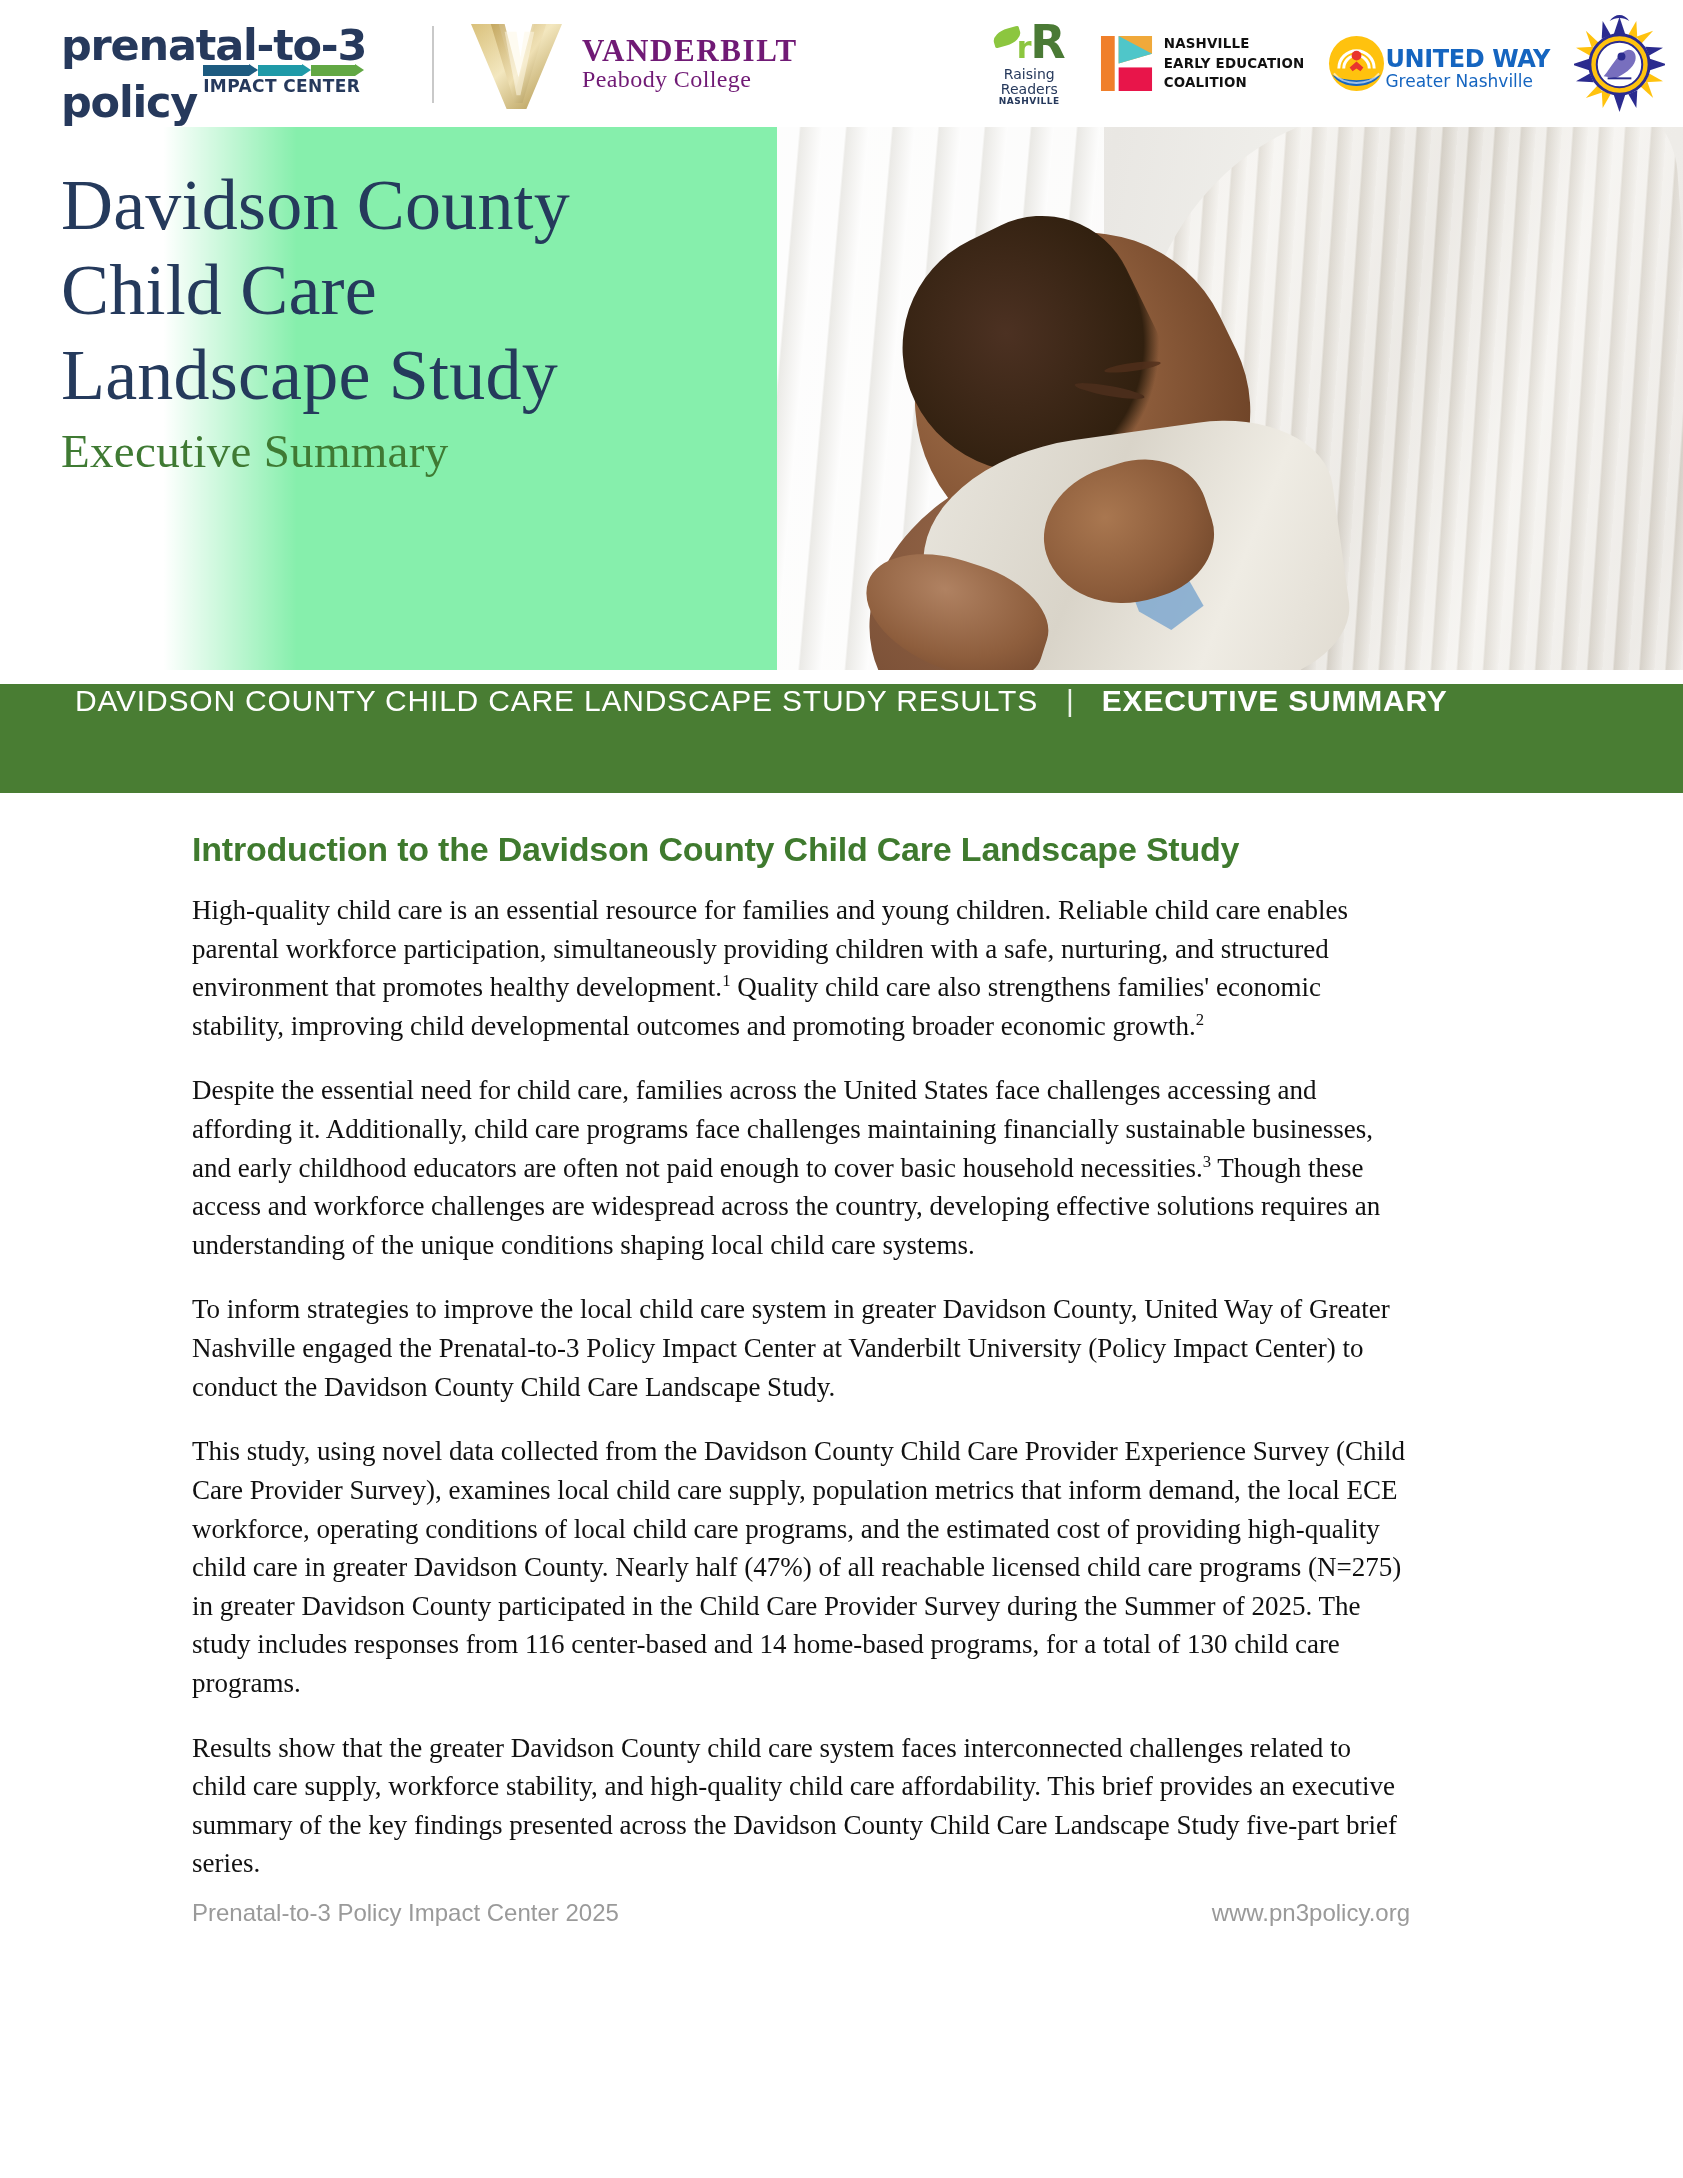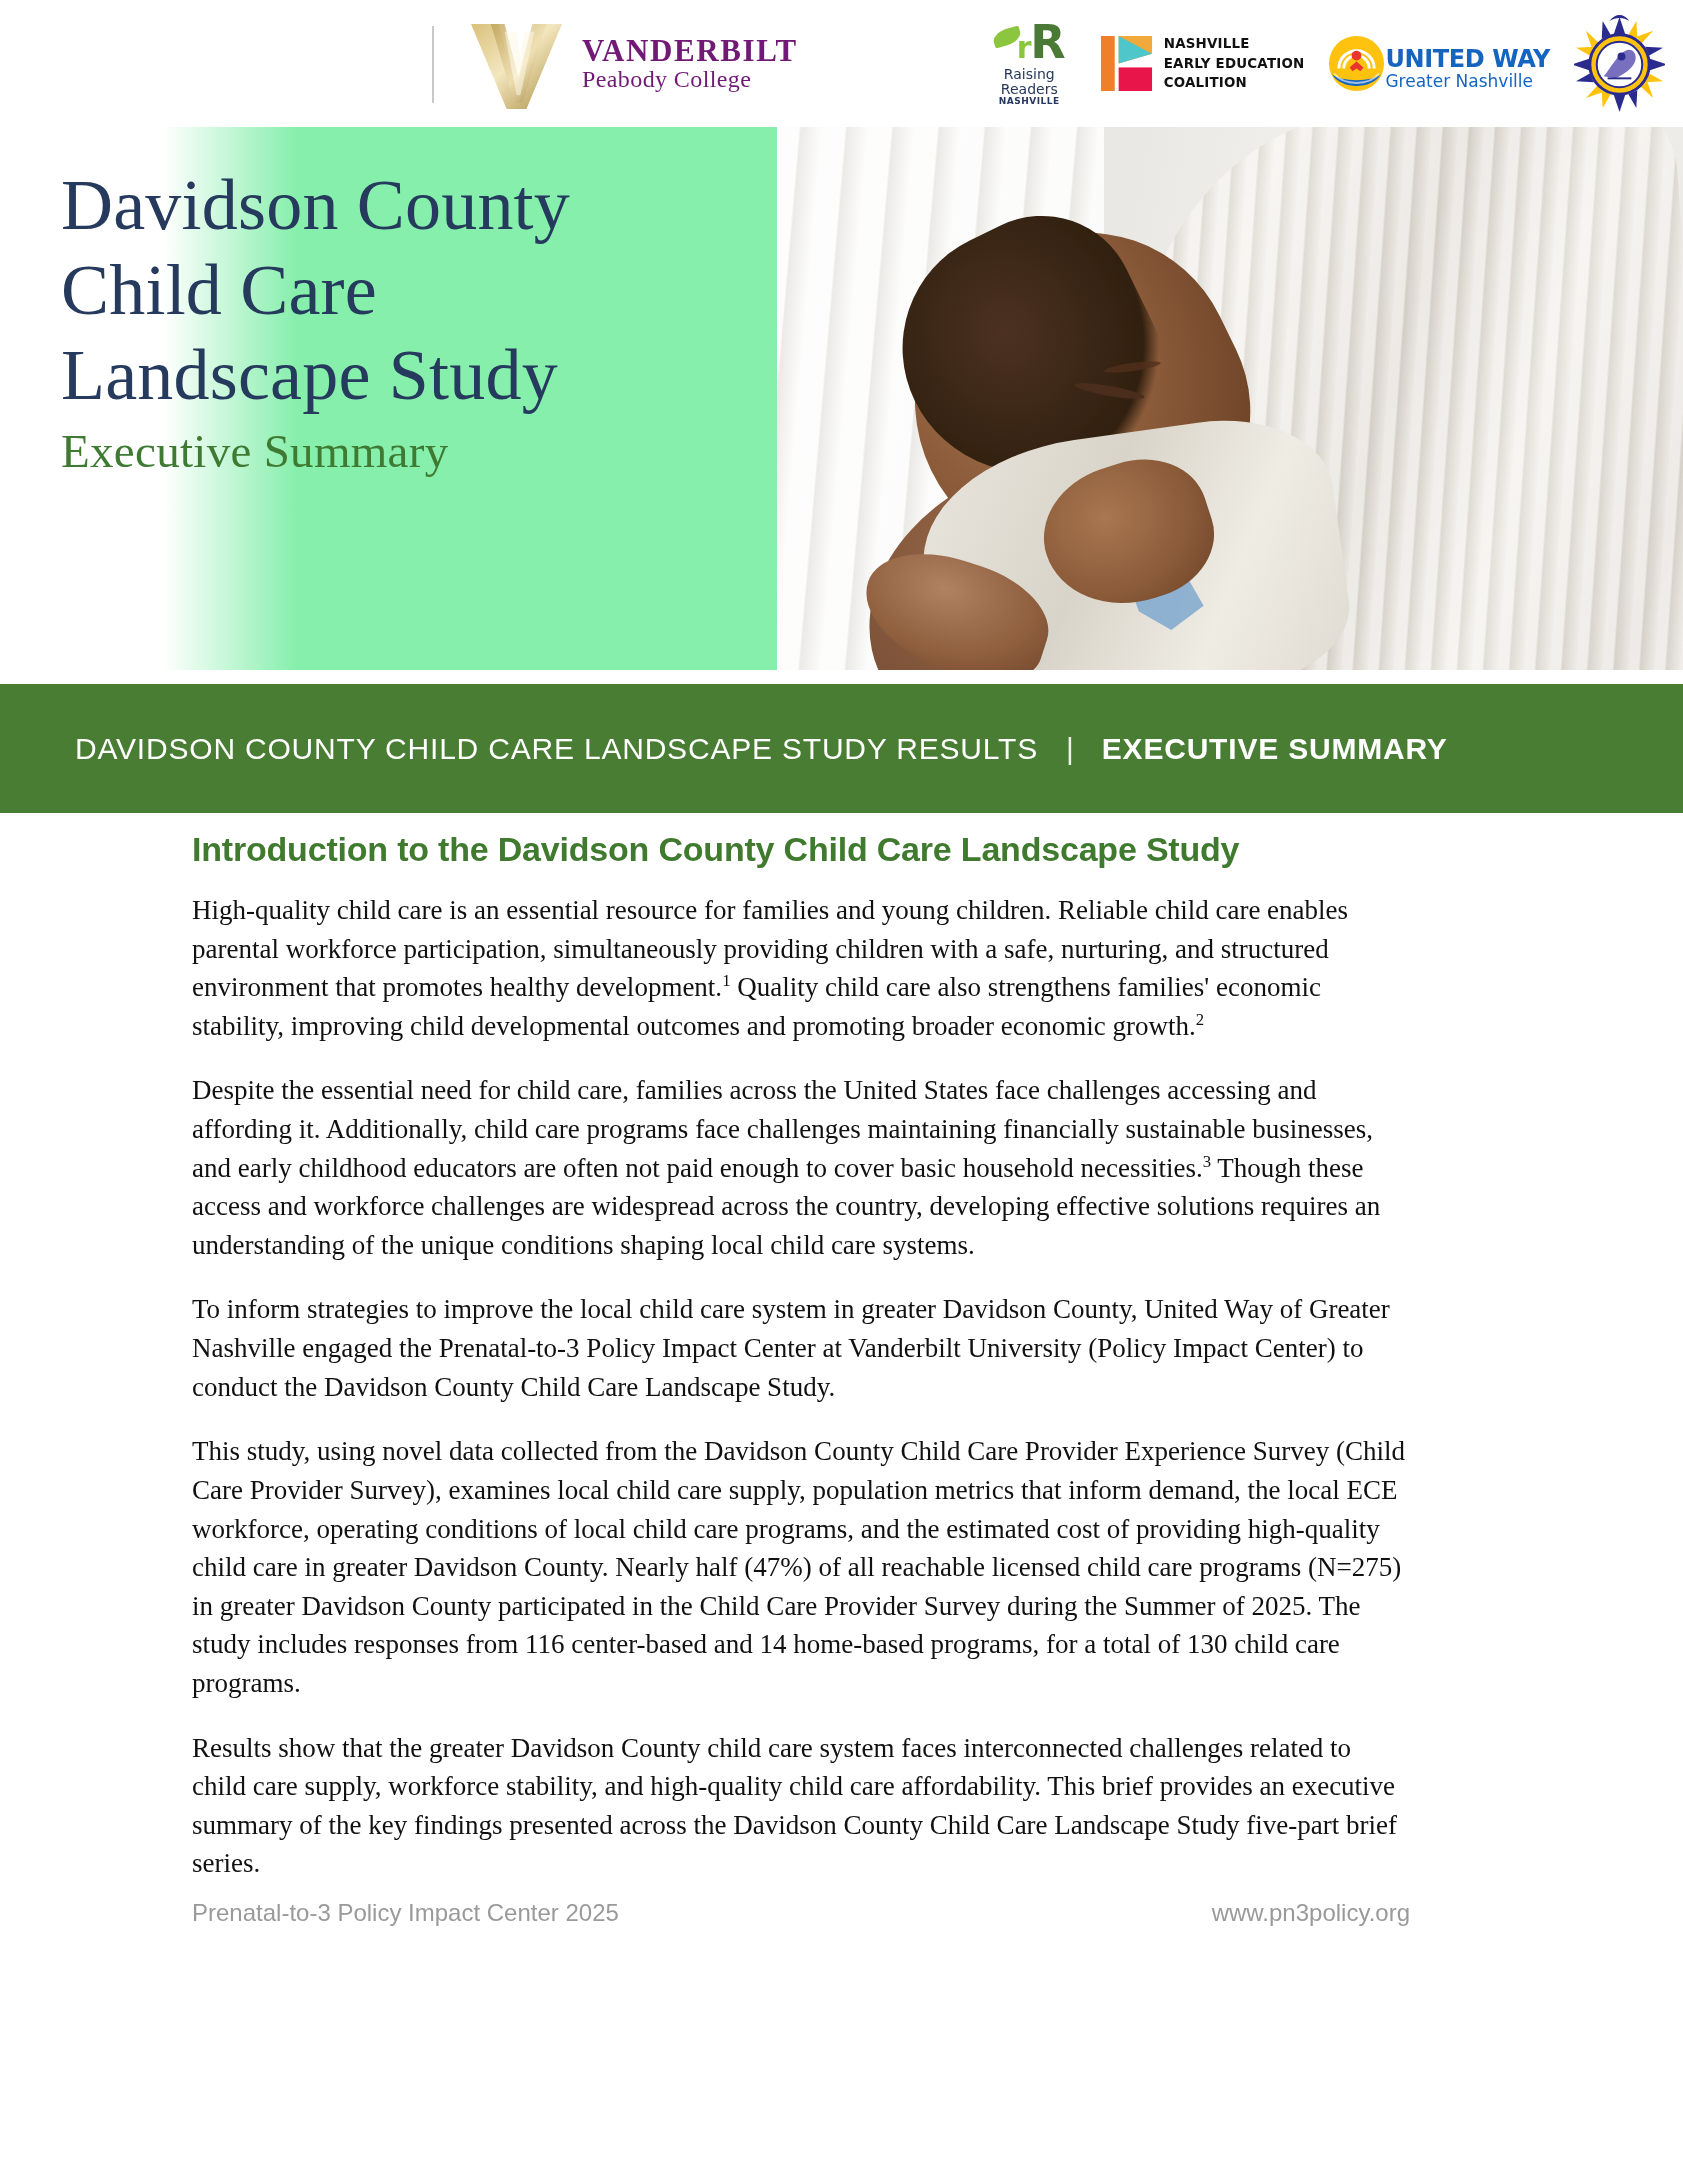--- a/index.html
+++ b/index.html
@@ -170,23 +170,23 @@
   }
   .hero-sub{
     position:absolute; left:61px; top:297px; z-index:5;
     color:#3f7a33;
     font-family:"Liberation Serif", serif;
     font-size:47px; letter-spacing:0.3px;
   }
 
   
   .banner{
-    position:absolute; left:0; top:684px; width:1683px; height:129px;
+    position:absolute; left:0; top:684px; width:1683px; height:109px;
     background:#497d33;
-    display:flex; align-items:center;
+    display:flex; align-items:flex-start;
   }
   .banner-inner{
     display:flex; align-items:center; gap:22px;
     margin-left:75px;
     font-family:"Liberation Sans", sans-serif;
     color:#ffffff;
   }
   .banner-a{ font-size:30px; letter-spacing:0.8px; }
   .banner-pipe{ font-size:30px; opacity:.9; padding:0 6px;}
   .banner-b{ font-size:30px; font-weight:700; letter-spacing:0.8px;}
@@ -220,20 +220,37 @@
     font-family:"Liberation Sans", sans-serif;
     font-size:24px;
     color:#9a9a9a;
   }
 </style>
 </head>
 <body>
 
 <div class="logo-bar">
 
+  <div class="logo-left">
+    <div class="p23-word p23-line1">prenatal-to-3</div>
+    <div class="p23-line2">
+      <span class="p23-word">policy</span>
+      <span class="p23-arrowwrap">
+        <span class="p23-arrow">
+          <span class="p23-seg a"></span>
+            <span class="p23-seg ta"></span>
+          <span class="p23-seg b"></span>
+            <span class="p23-seg tb"></span>
+          <span class="p23-seg c"></span>
+            <span class="p23-seg tc"></span>
+        </span>
+        <span class="p23-impact">IMPACT CENTER</span>
+      </span>
+    </div>
+  </div>
 
   <div class="logo-divider"></div>
 
   <div class="vandy">
     <span class="vandy-v">
       <svg width="103" height="91" viewBox="0 0 104 92">
         <defs>
           <linearGradient id="gA" x1="0" y1="0" x2="1" y2="1">
             <stop offset="0%" stop-color="#d9c07a"></stop>
               <stop offset="45%" stop-color="#f3e7bf"></stop>

